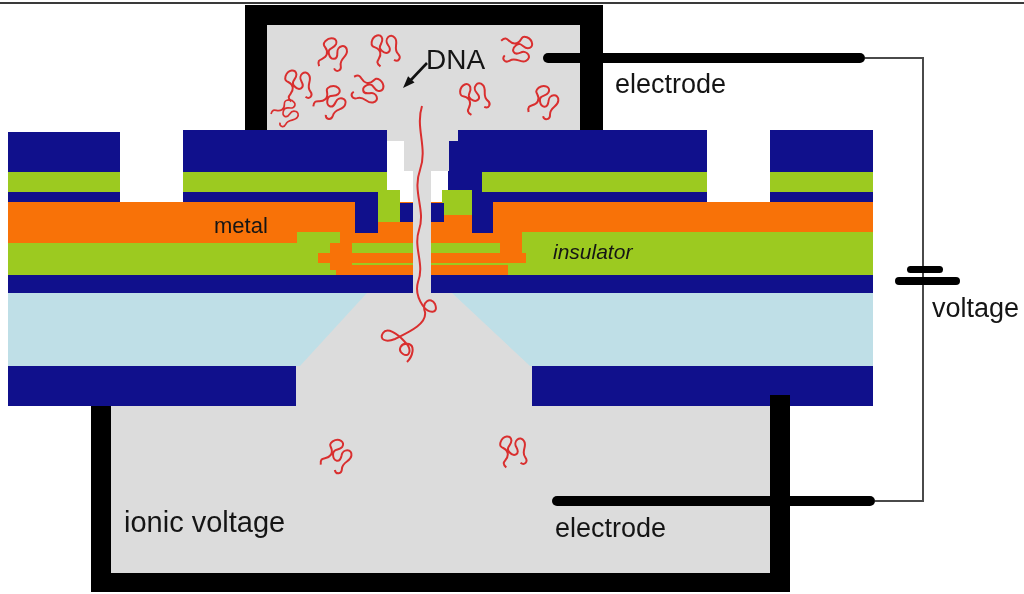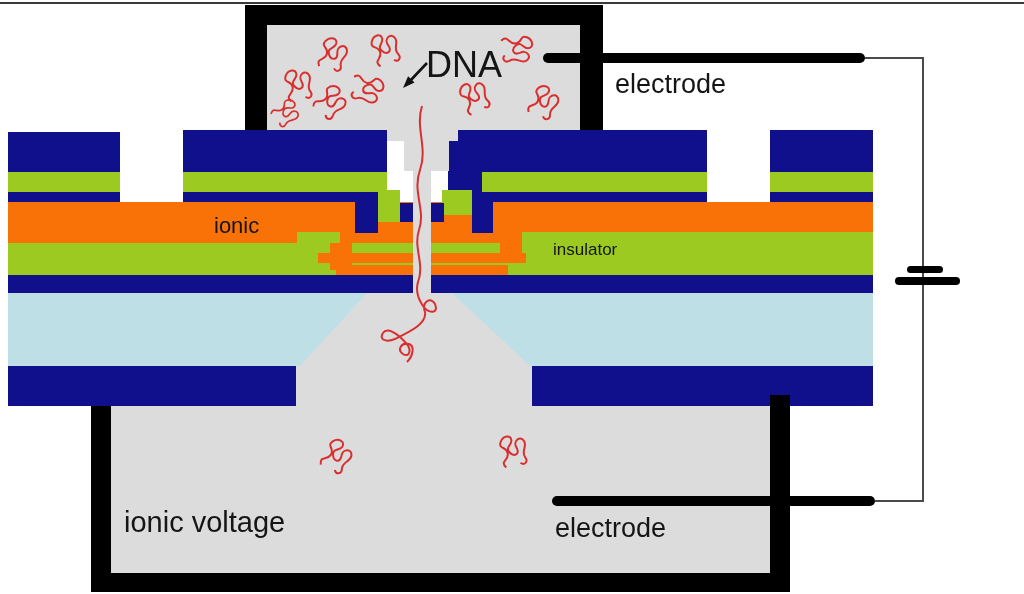--- a/index.html
+++ b/index.html
@@ -139,22 +139,23 @@
     </svg>
   <svg class="sq" style="left:496px;top:432px;transform:rotate(-15deg);" width="36" height="36">
       <use href="#sqp"></use>
     </svg>
 
   <svg class="abs" style="left:395px;top:58px;" width="40" height="36" viewBox="0 0 40 36">
     <line x1="32" y1="5" x2="14" y2="24" stroke="#111" stroke-width="2.6"></line>
     <polygon points="8,30 13.1,18.3 19.5,24.5" fill="#111"></polygon>
   </svg>
 
-  <div class="lbl" style="left:426px;top:44px;font-size:36px;">DNA</div>
+  <div class="lbl" style="left:426px;top:44px;font-size:28px;">DNA</div>
   <div class="lbl" style="left:615px;top:69px;font-size:27px;">electrode</div>
-  <div class="lbl" style="left:214px;top:213px;font-size:22px;">ionic</div>
-  <div class="lbl" style="left:553px;top:240px;font-size:17px;">insulator</div>
+  <div class="lbl" style="left:214px;top:213px;font-size:22px;">metal</div>
+  <div class="lbl" style="left:553px;top:240px;font-size:21px;font-style:italic;">insulator</div>
   <div class="lbl" style="left:932px;top:292px;font-size:27px;line-height:33px;">
+      <div>voltage</div>
   </div>
   <div class="lbl" style="left:124px;top:506px;font-size:29px;">ionic voltage</div>
   <div class="lbl" style="left:555px;top:513px;font-size:27px;">electrode</div>
 
 </div>
 
 </body></html>

